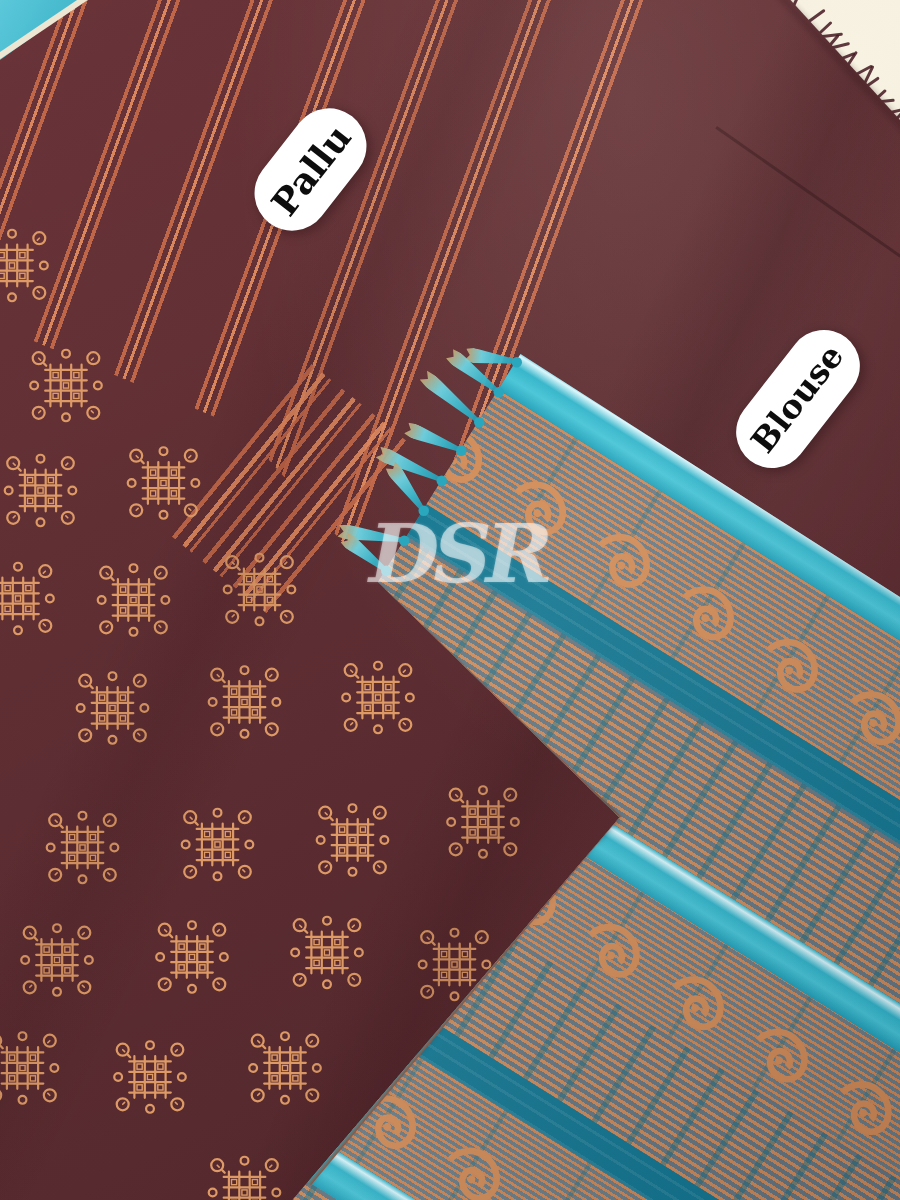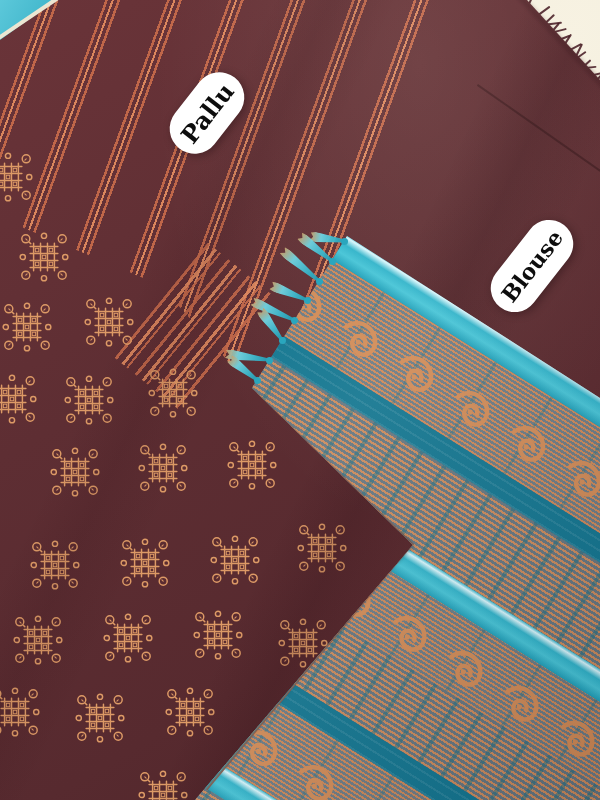--- a/index.html
+++ b/index.html
@@ -811,15 +811,16 @@
   <div class="corner-line"></div>
 
   <div class="pill pill-pallu">
     <span>Pallu</span>
   </div>
   <div class="pill pill-blouse">
     <span>Blouse</span>
   </div>
 
   <div class="watermark">
+    <span class="wm-mono">DSR</span>
   </div>
 
 </div>
 
 </body></html>

